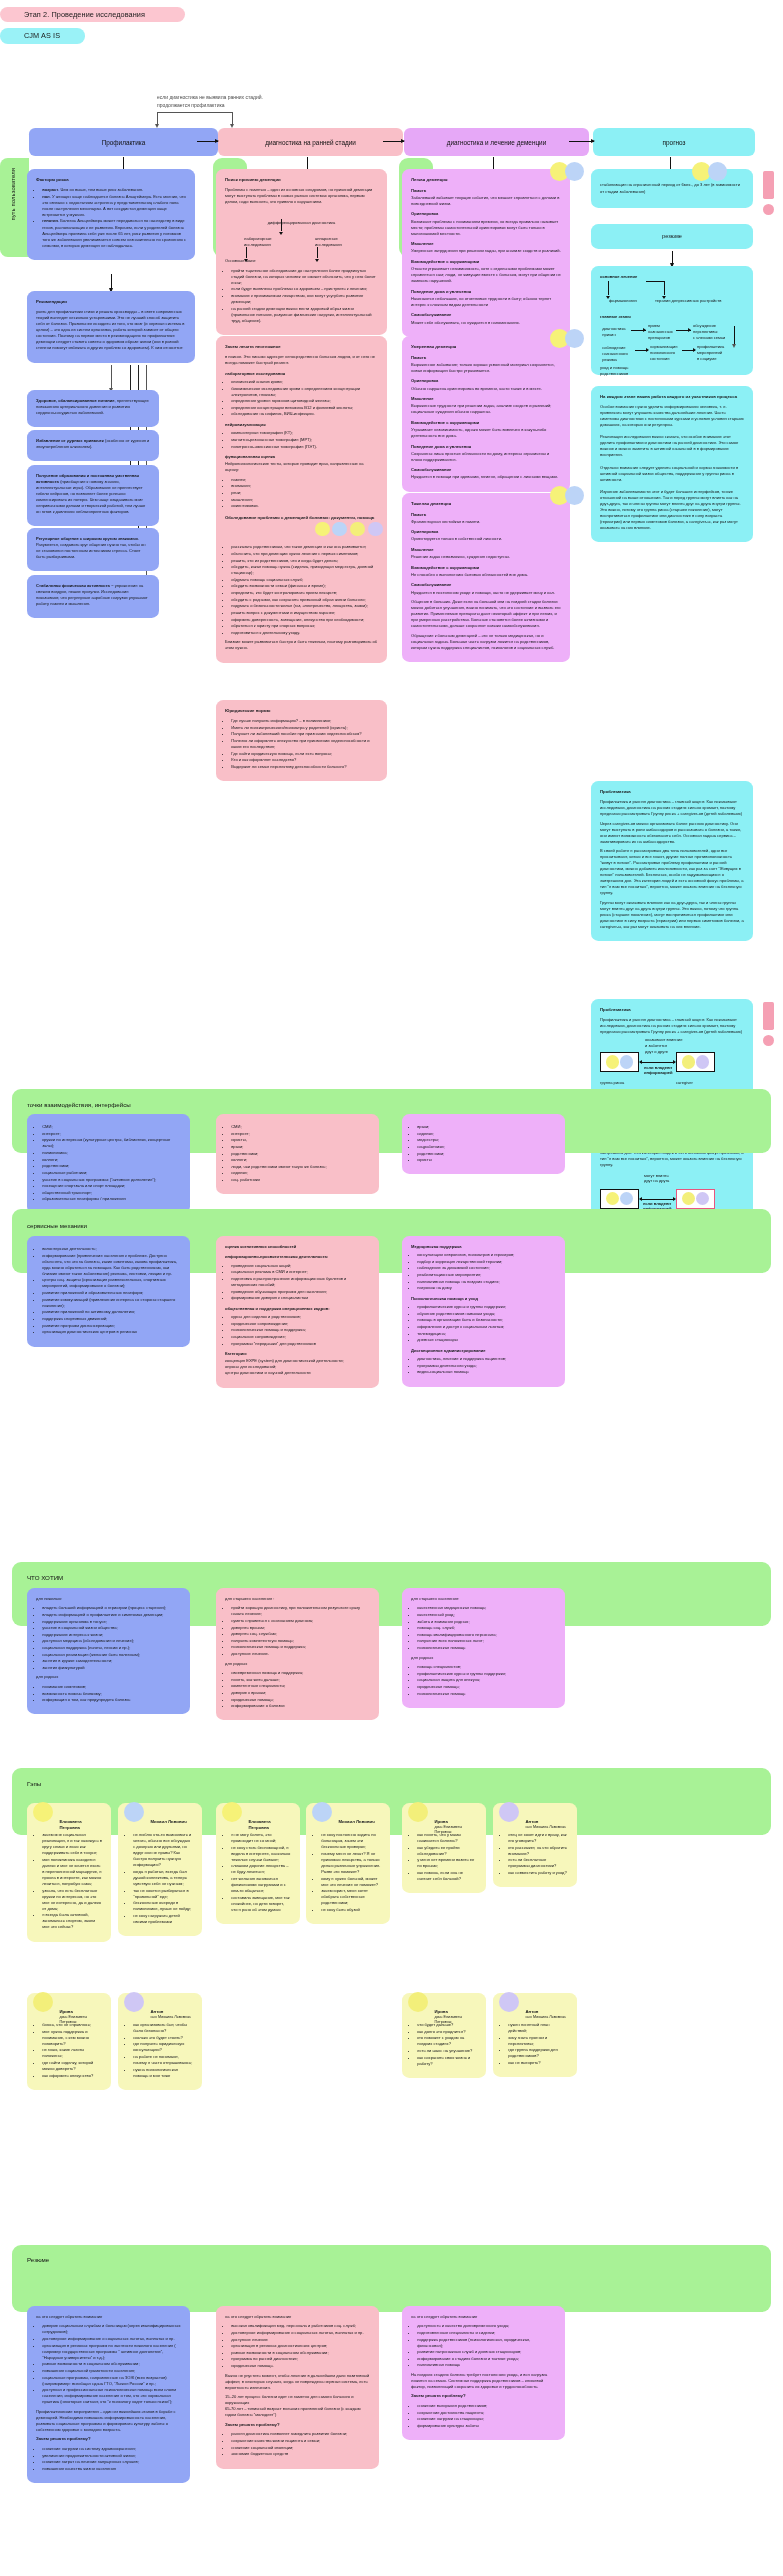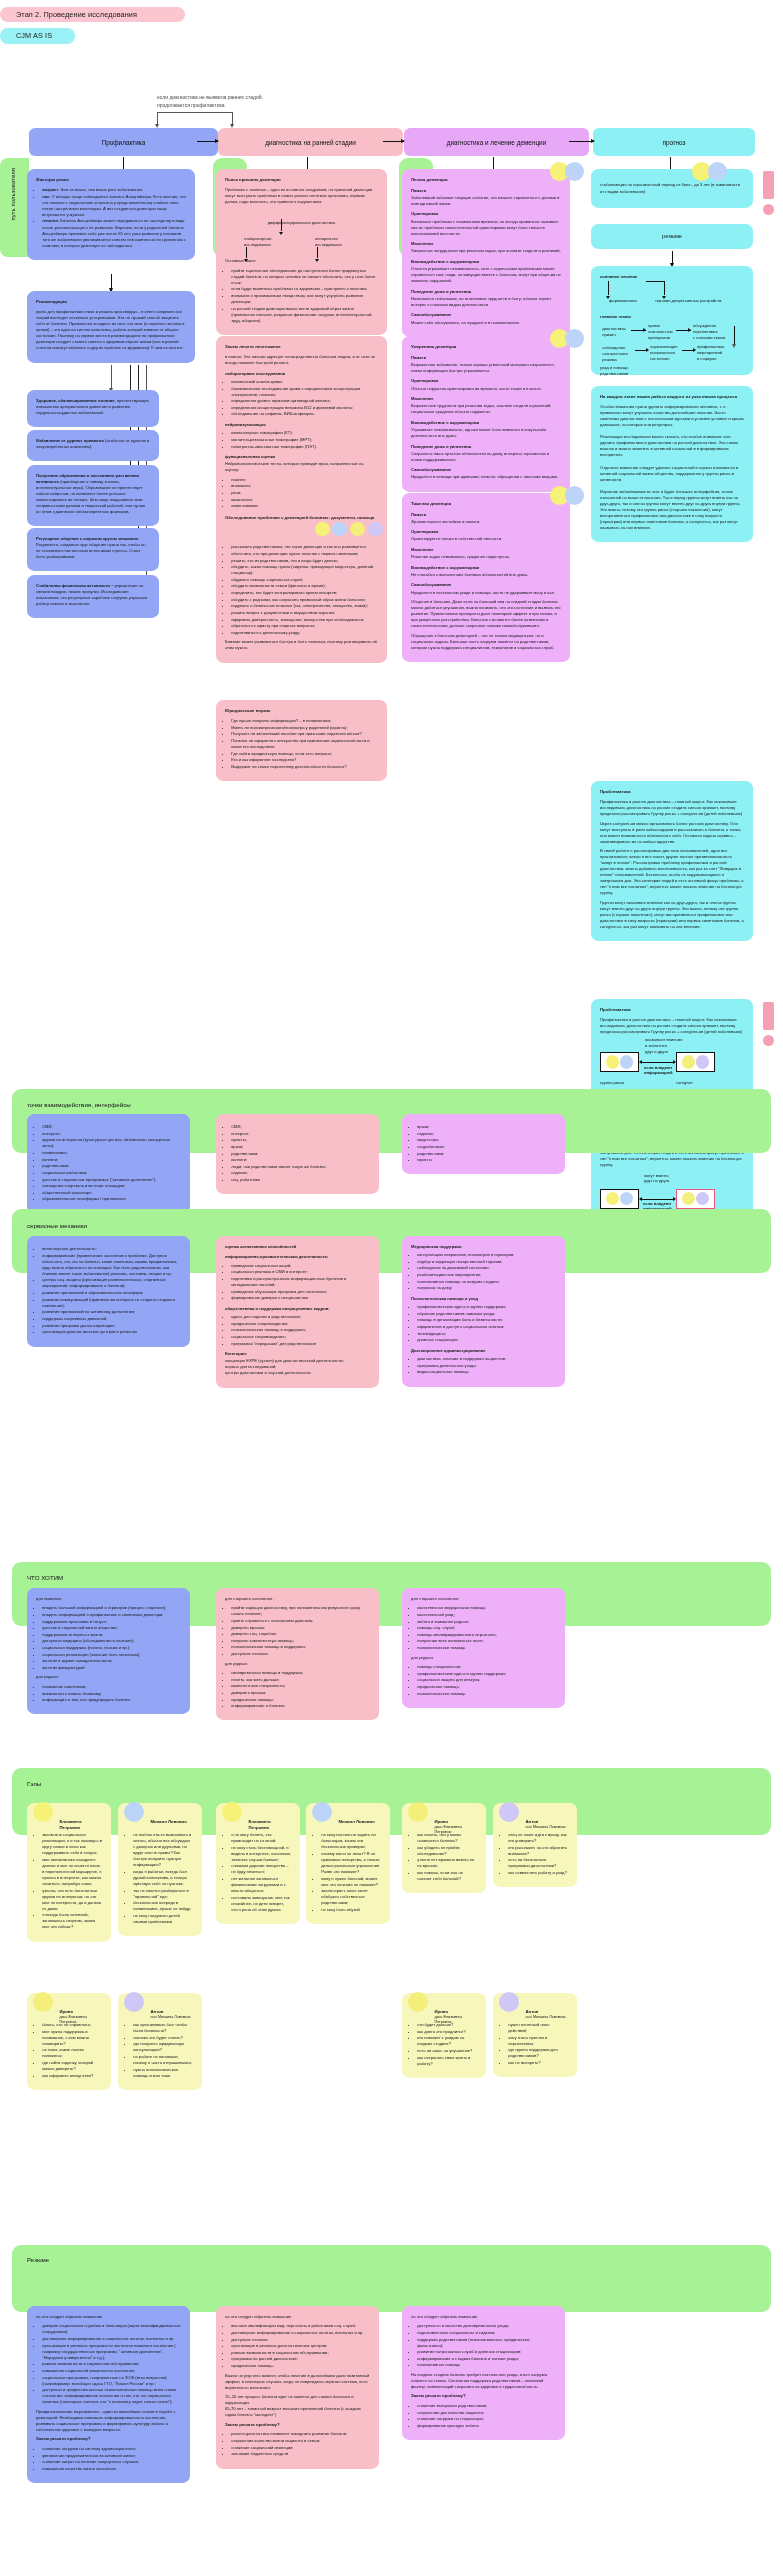--- a/index.html
+++ b/index.html
@@ -12,26 +12,26 @@
     color:#1a1a1a;
     position:relative;
   }
   .page { position:relative; width:784px; min-height:2576px; }
 
   
   .chip {
     position:absolute;
     border-radius:7.8px;
     display:flex; align-items:center;
-    padding-left:16px;
+    padding-left:24px;
     font-size:7.3px;
     letter-spacing:0.1px;
   }
   .chip-stage { left:0; top:6.7px; width:185px; height:15.7px; background:#fcc6d0; }
-  .chip-cjm   { left:0; top:28px; width:75px; height:15.7px; background:#9af2f7; }
+  .chip-cjm   { left:0; top:28px; width:85px; height:15.7px; background:#9af2f7; }
 
   
   .stagebar { position:absolute; left:0; top:128px; width:784px; height:28px; }
   .stagebox {
     position:absolute; top:0; height:28px; border-radius:6.2px;
     display:flex; align-items:center; justify-content:center;
     font-size:6.4px; text-align:center; color:#101010;
   }
   .sb-prev { left:29px;  width:189px; background:#92a6f5; }
   .sb-diag { left:218px; width:185px; background:#f9bfc8; }

